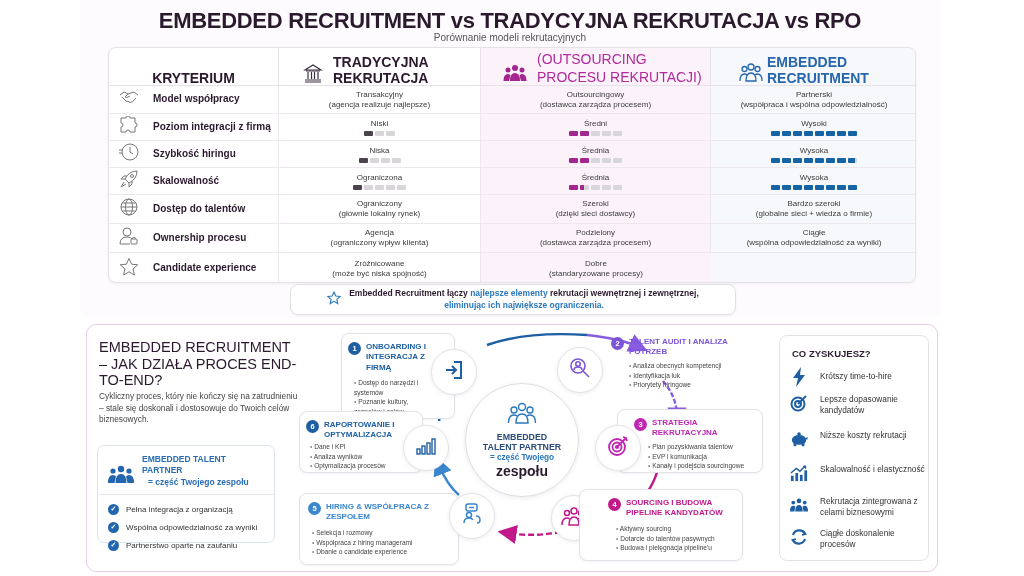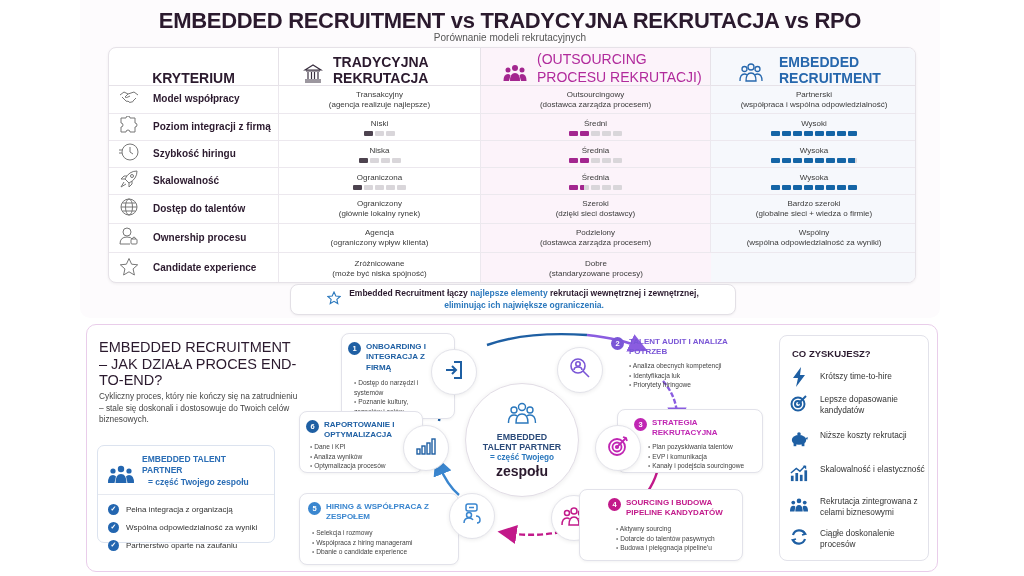--- a/index.html
+++ b/index.html
@@ -12,21 +12,21 @@
 .table{position:absolute;left:28px;top:47px;width:808px;height:236px;background:#fff;border:1px solid #e6e2e8;border-radius:8px;overflow:hidden;box-shadow:0 1px 3px rgba(0,0,0,0.06)}
 .col-rpo-bg{position:absolute;left:372px;top:0;width:230px;height:236px;background:#fcf3fa}
 .col-emb-bg{position:absolute;left:602px;top:0;width:206px;height:236px;background:#f6f8fc}
 .thead{position:absolute;left:0;top:0;width:808px;height:38px;border-bottom:1px solid #e6e2e8;display:flex}
 .th{height:38px;display:flex;align-items:flex-end;font-size:14px;font-weight:700;text-transform:uppercase;border-right:1px solid #e6e2e8}
 .th:last-child{border-right:none}
 .th-crit{width:170px;justify-content:center;color:#2b1a2e}
 .th-trad{width:202px;padding-left:24px;color:#2b1a2e;gap:10px}
 .th-rpo{width:230px;padding-left:22px;color:#b12a9c;gap:10px;font-weight:400}
 .th-rpo .l1{font-weight:700}
-.th-emb{width:206px;padding-left:28px;color:#2667ad;gap:16px}
+.th-emb{width:206px;padding-left:28px;color:#2667ad;gap:4px}
 .row{position:absolute;left:0;width:808px;height:28px;display:flex;border-bottom:1px solid #ece8ee}
 .row:last-child{border-bottom:none}
 .cell{display:flex;flex-direction:column;align-items:center;justify-content:center;font-size:8px;color:#3a3a3a;line-height:1.25;text-align:right;border-right:1px solid #ece8ee}
 .cell:last-child{border-right:none}
 .c-crit{width:170px;flex-direction:row;justify-content:flex-start;padding-left:10px;gap:14px;font-size:10px;font-weight:700;color:#2b1a2e}
 .c-trad{width:202px}.c-rpo{width:230px}.c-emb{width:206px}
 .bars{display:flex;gap:2px;margin-top:2px}
 .bar{width:9px;height:5px;border-radius:1px;background:#d9d6da}
 .bar.on.trad{background:#4d434f}
 .bar.on.rpo{background:#a3268f}
@@ -313,21 +313,21 @@
         </div>
         <div class="cell c-trad">
             <span>Agencja</span>
             <span>(ograniczony wpływ klienta)</span>
           </div>
         <div class="cell c-rpo">
             <span>Podzielony</span>
             <span>(dostawca zarządza procesem)</span>
           </div>
         <div class="cell c-emb">
-            <span>Wspólny</span>
+            <span>Ciągłe</span>
             <span>(wspólna odpowiedzialność za wyniki)</span>
           </div>
       </div>
 
       <div class="row" style="top:205px;height:31px">
         <div class="cell c-crit">
           <span><svg width="20" height="20" viewBox="0 0 20 20" fill="none" stroke="#777" stroke-width="1">
                 <path d="M10 1.5 L12.6 7.2 L18.7 7.8 L14.1 11.9 L15.4 18 L10 14.8 L4.6 18 L5.9 11.9 L1.3 7.8 L7.4 7.2 Z"></path>
               </svg></span>
           <span>Candidate experience</span>

